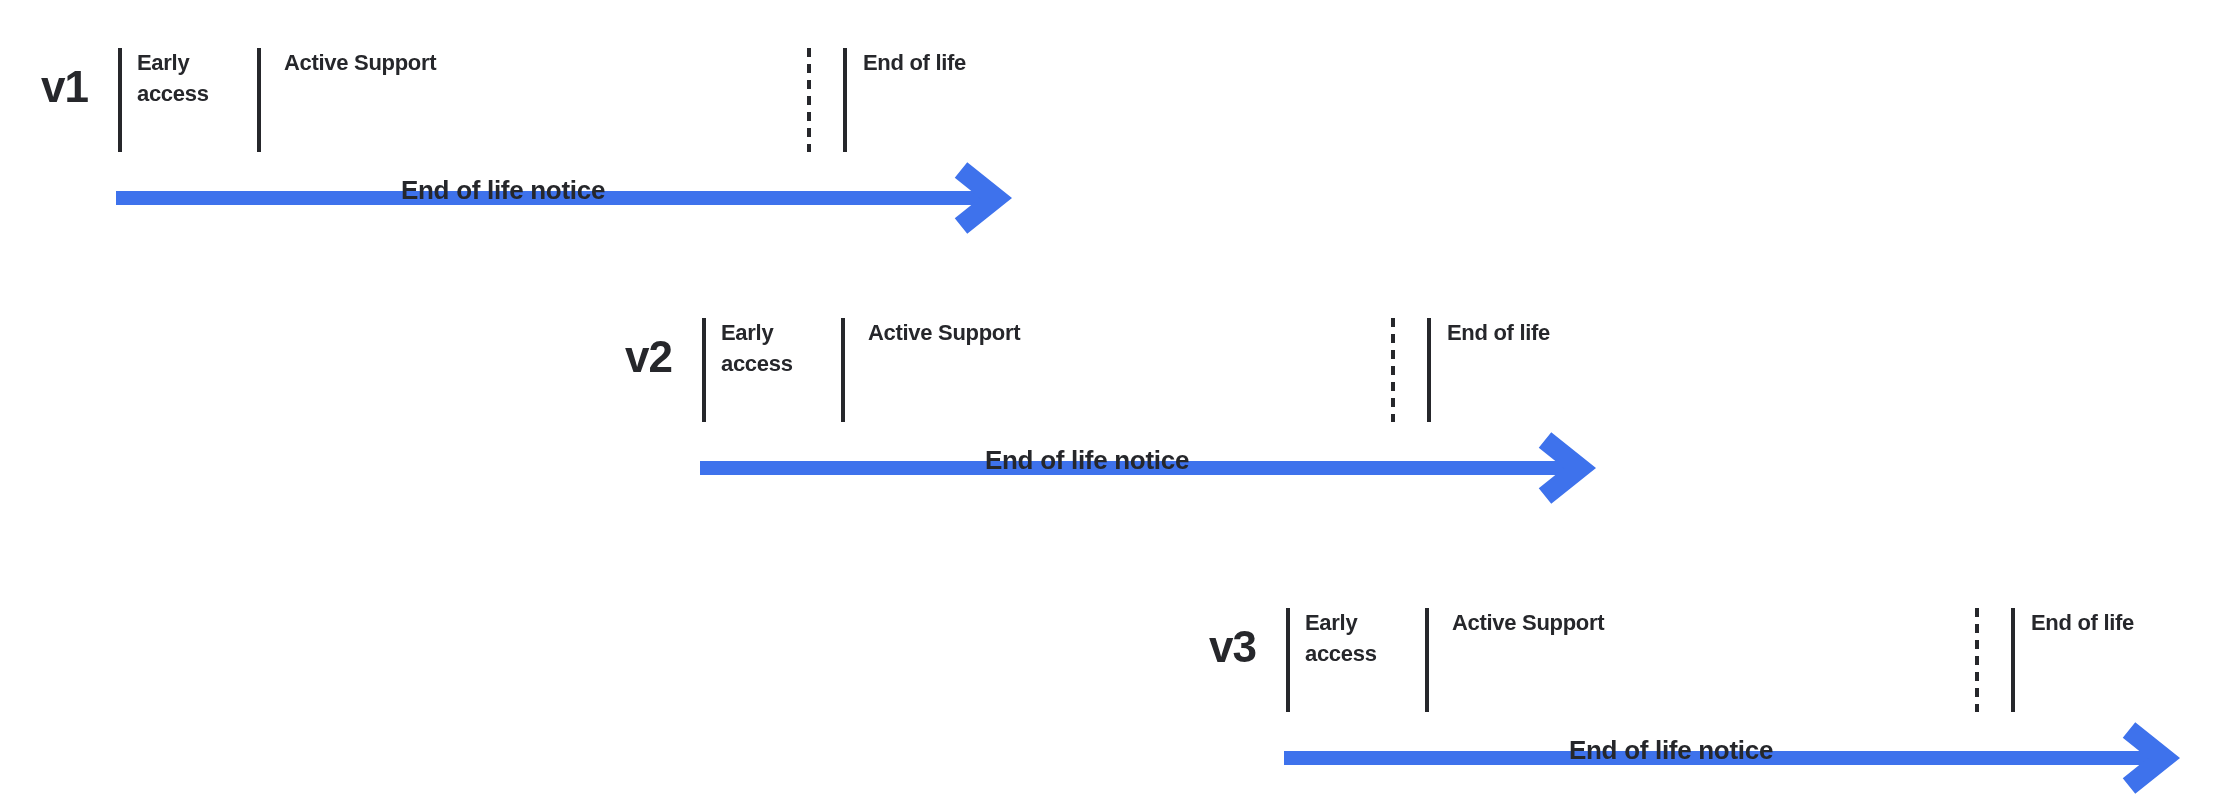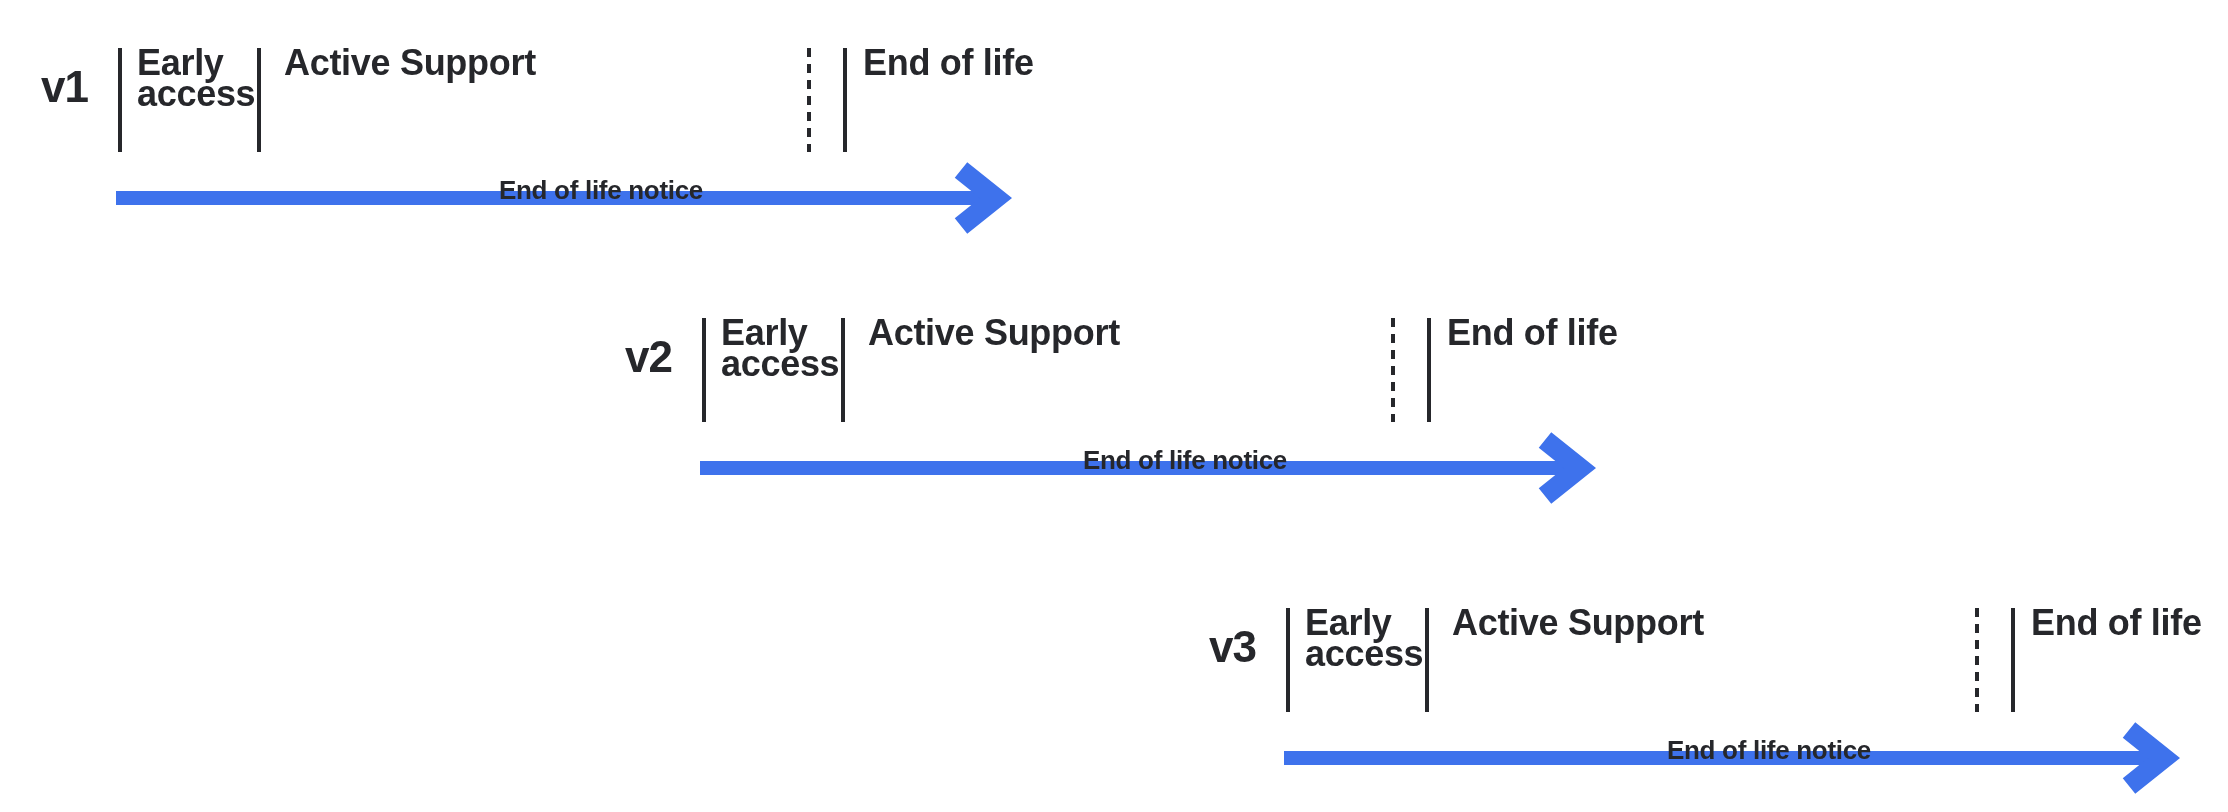--- a/index.html
+++ b/index.html
@@ -57,21 +57,21 @@
       to bottom,
       var(--ink, #26272b) 0px,
       var(--ink, #26272b) 9px,
       transparent 9px,
       transparent 16px
     );
   }
   .phase {
     position: absolute;
     top: 9px;
-    font-size: 36px;
+    font-size: 22px;
     font-weight: bold;
     line-height: 31px;
     letter-spacing: -0.3px;
     white-space: nowrap;
   }
   .phase-early  { left: 119px; width: 112px; white-space: normal; }
   .phase-active { left: 266px; }
   .phase-eol    { left: 845px; }
 
   .arrow {
@@ -81,21 +81,21 @@
     width: 912px;
     height: 76px;
     overflow: visible;
     color: var(--accent, #3e72ec);
   }
   .notice {
     position: absolute;
     left: 383px;
     top: 138px;
     width: 400px;
-    text-align: center;
+    text-align: left;
     font-size: 26px;
     font-weight: bold;
     line-height: 28px;
     letter-spacing: -0.3px;
     white-space: nowrap;
   }
 </style>
 </head>
 <body>
 

